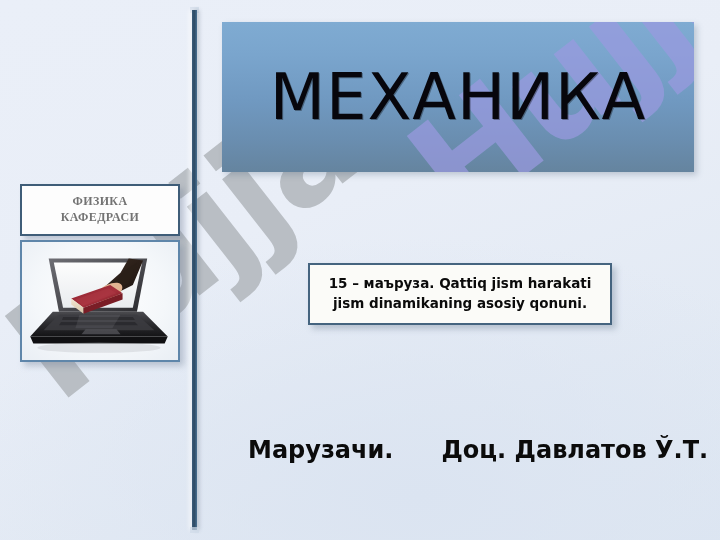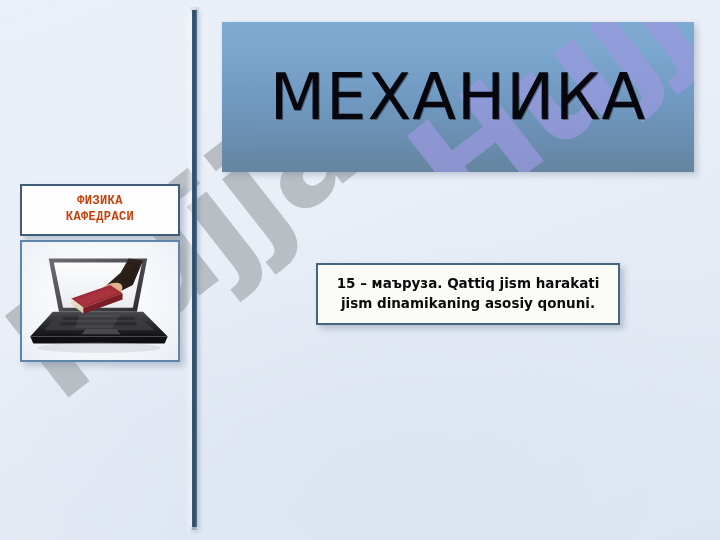--- a/index.html
+++ b/index.html
@@ -119,25 +119,25 @@
     background: #fdfdfd;
     border: 2px solid #3f5d78;
     box-shadow: 4px 4px 5px rgba(120,135,155,0.38);
     display: flex;
     flex-direction: column;
     align-items: center;
     justify-content: center;
     gap: 2px;
   }
   .dept-line {
-    font-family: Liberation Mono, monospace;
+    font-family: Liberation Serif, serif;
     font-weight: 700;
     font-size: 12px;
     letter-spacing: 0.4px;
-    color: #c2410c;
+    color: #737373;
     line-height: 1.15;
   }
 
   
   .pic-box {
     position: absolute;
     left: 20px;
     top: 240px;
     width: 156px;
     height: 118px;
@@ -149,21 +149,21 @@
   .pic-inner {
     position: absolute;
     inset: 0;
     background: radial-gradient(ellipse at 50% 45%, #ffffff 0%, #f4f7fa 60%, #e9eef4 100%);
   }
   .pic-svg { position: absolute; inset: 0; }
 
   
   .subtitle-box {
     position: absolute;
-    left: 316px;
+    left: 308px;
     top: 263px;
     width: 304px;
     height: 62px;
     background: #fbfbf8;
     border: 2px solid #45647f;
     box-shadow: 4px 4px 6px rgba(110,128,148,0.38);
     display: flex;
     flex-direction: column;
     align-items: center;
     justify-content: center;
@@ -296,15 +296,19 @@
 
       <polygon points="56,71 96,71 88,84 52,84" fill="#8a8a90" opacity="0.18"></polygon>
     </svg>
   </div>
 
   <div class="subtitle-box">
     <div class="subtitle-line">15 – маъруза. Qattiq jism harakati</div>
     <div class="subtitle-line">jism dinamikaning asosiy qonuni.</div>
   </div>
 
+  <div class="presenter-row">
+    <div class="presenter-label">Марузачи.</div>
+    <div class="presenter-name">Доц. Давлатов Ў.Т.</div>
+  </div>
 
 
 </div>
 
 </body></html>

